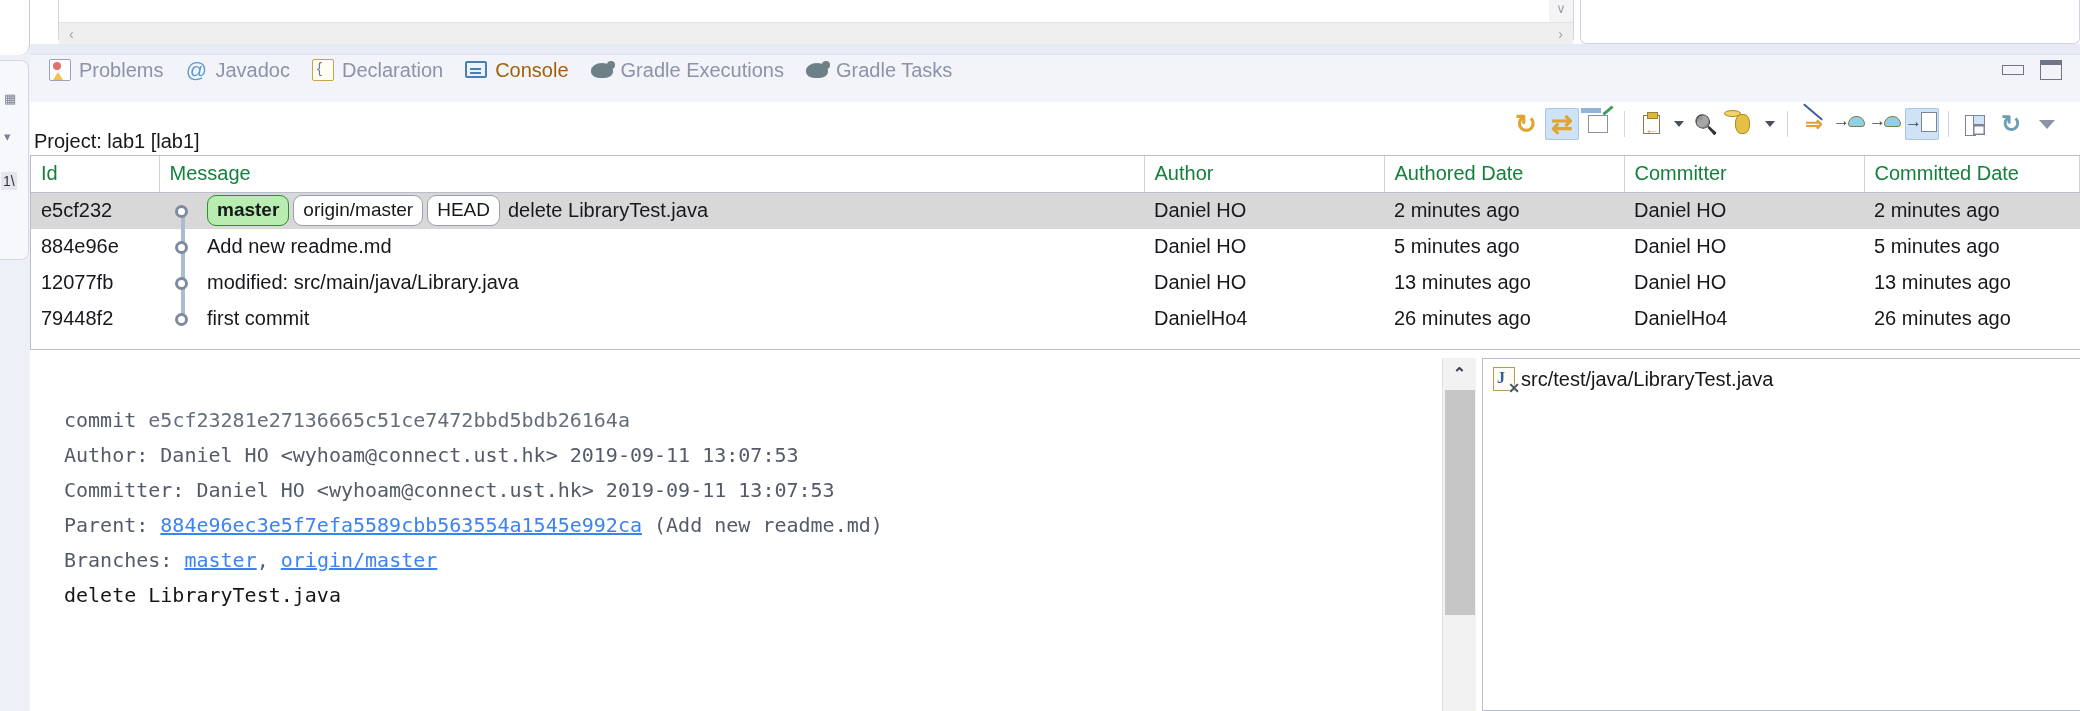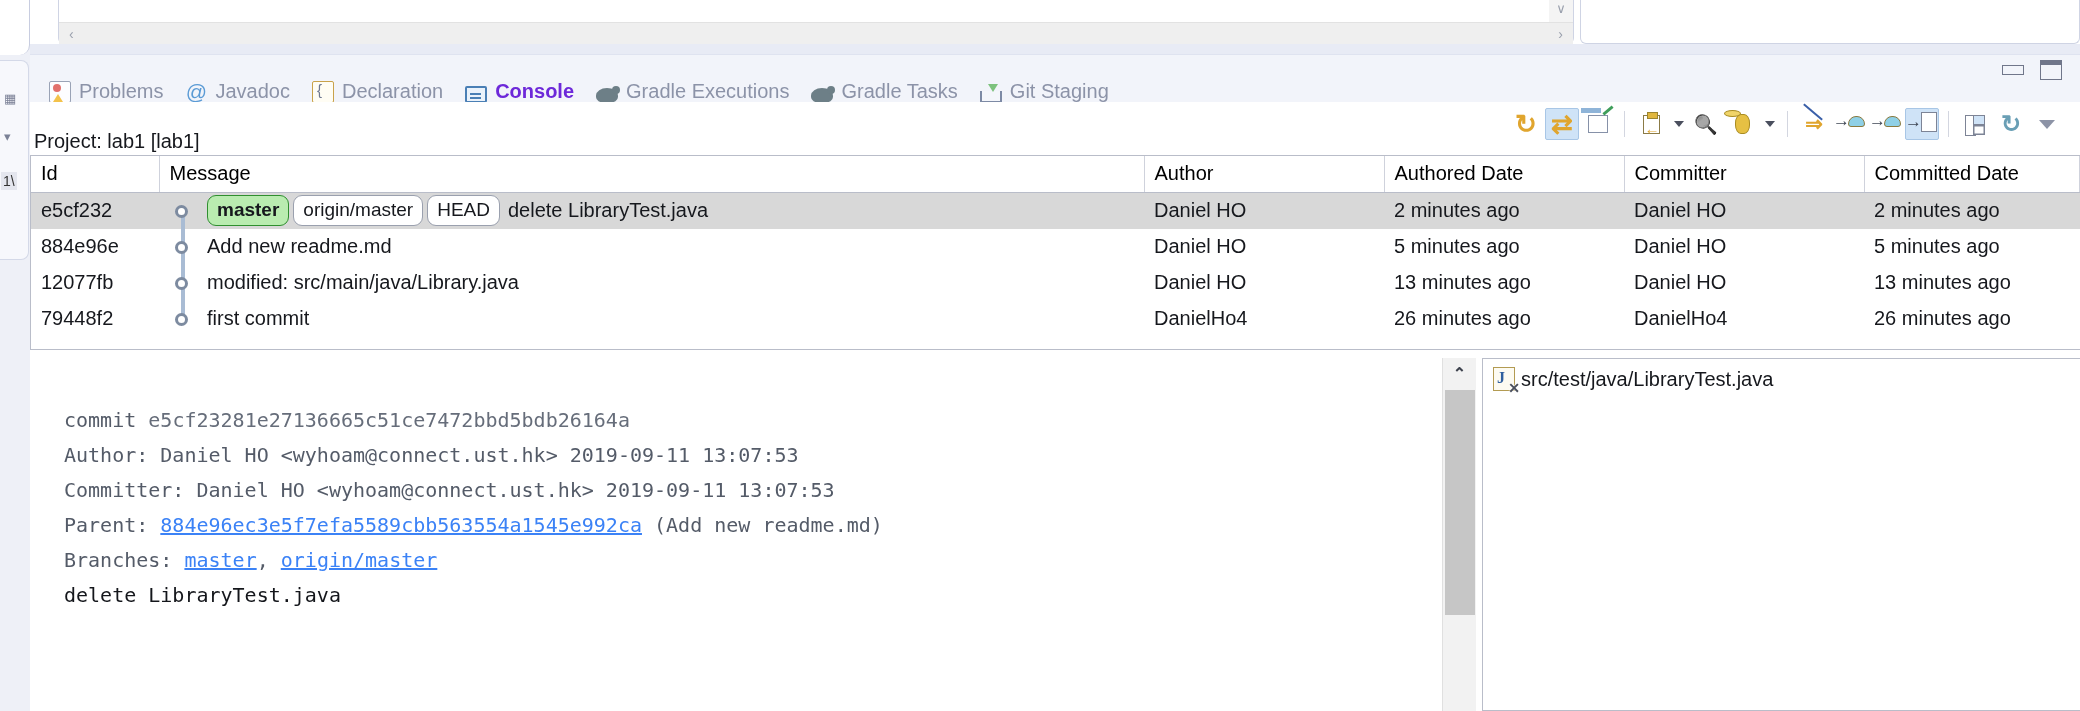--- a/index.html
+++ b/index.html
@@ -69,25 +69,25 @@
     background: #e8ebf5;
   }
 
   
   .tabbar {
     position: absolute; left: 30px; top: 54px; width: 2050px; height: 48px;
     background: #f2f4fa; border-top: 1px solid #dfe3f0;
   }
   .tabs { display: flex; align-items: flex-end; height: 48px; padding-left: 8px; }
   .tab {
-    display: flex; align-items: flex-end; gap: 8px;
+    display: flex; align-items: flex-start; gap: 8px;
     height: 44px; padding: 0 11px; cursor: default;
     font-size: 20px; color: #8c93a8; white-space: nowrap;
   }
-  .tab.bold { color: #6d28d9; font-weight: bold; }
+  .tab.bold { color: #a16207; font-weight: normal; }
   .tab.active {
     background: #eceff8; color: #17181c;
     border-radius: 8px 8px 0 0;
     box-shadow: inset 0 1px 0 #dde1ee, inset 1px 0 0 #dde1ee, inset -1px 0 0 #dde1ee;
   }
   .tab-icon { width: 22px; height: 22px; flex: 0 0 22px; position: relative; }
   .tab-close { margin-left: 10px; width: 20px; height: 20px; position: relative; }
 
   
   .ic-problems { border: 1.5px solid #9aa3b6; background: #fdfdff; border-radius: 2px; }
@@ -175,21 +175,21 @@
     font-size: 20px; color: #16181d;
   }
 
   
   .tablewrap {
     position: absolute; left: 30px; top: 155px; width: 2050px; height: 195px;
     background: #fff; border: 1px solid #b9bdc9; border-right: none;
   }
   table.hist { width: 100%; border-collapse: collapse; table-layout: fixed; }
   table.hist th {
-    font-weight: normal; text-align: left; font-size: 20px; color: #000000;
+    font-weight: normal; text-align: left; font-size: 20px; color: #15803d;
     padding: 4px 0 4px 10px; height: 36px;
     border-right: 1px solid #cfd2dc; border-bottom: 1px solid #b9bdc9;
     background: #fff;
   }
   table.hist td {
     font-size: 20px; color: #16181d; height: 36px; padding: 0 0 0 10px;
     white-space: nowrap; overflow: hidden;
   }
   tr.sel td { background: #d8d8d8; }
   .col-id { width: 128px; }
@@ -301,24 +301,20 @@
           <span class="tab-icon ic-console"></span>
           <span>Console</span>
         </div>
         <div class="tab">
           <span class="tab-icon ic-gradle"></span>
           <span>Gradle Executions</span>
         </div>
         <div class="tab">
           <span class="tab-icon ic-gradle"></span>
           <span>Gradle Tasks</span>
-        </div>
-        <div class="tab">
-          <span class="tab-icon ic-gitstaging"></span>
-          <span>Git Staging</span>
         </div>
       </div>
   </div>
   <div class="win-btns">
     <div class="win-min"></div>
     <div class="win-max"></div>
   </div>
 
   <div class="toolbar">
     <div class="tb">

